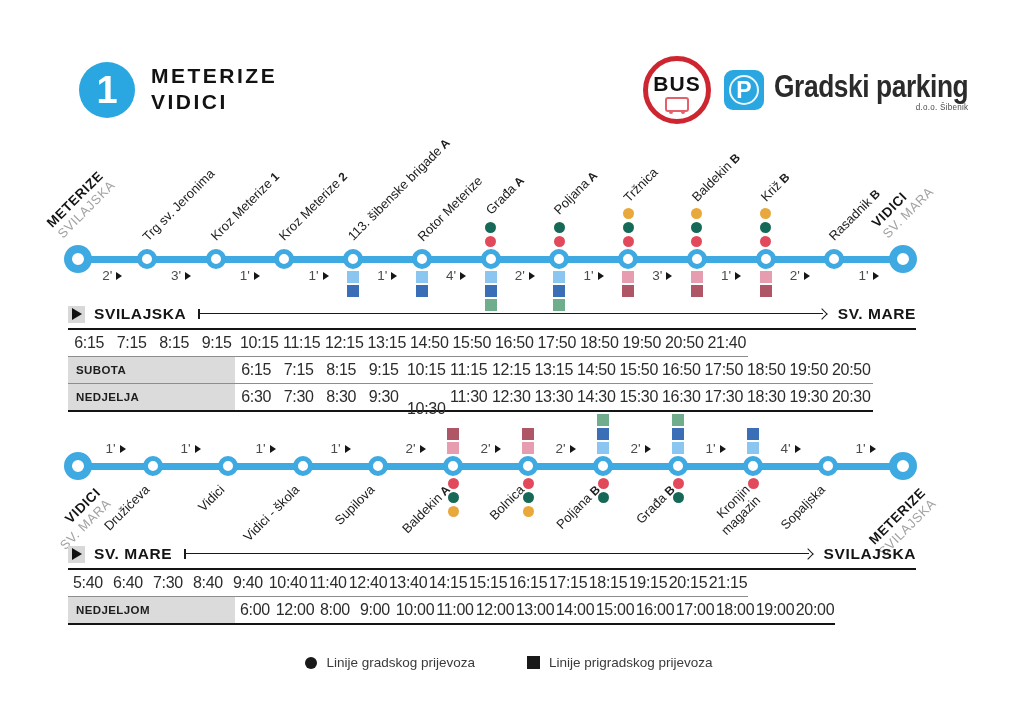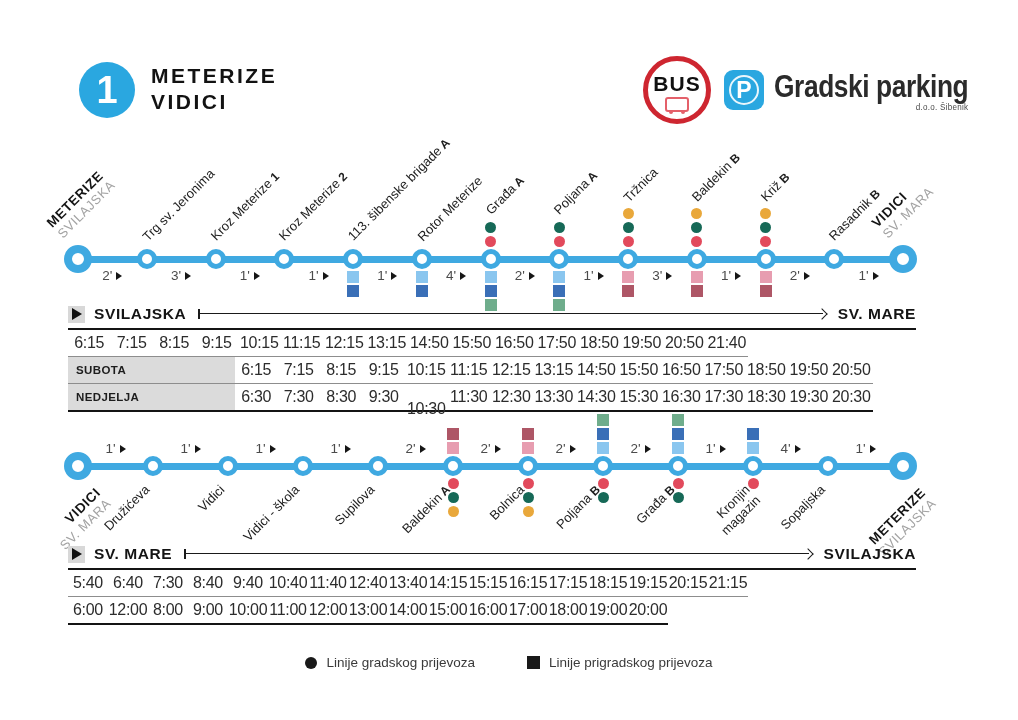--- a/index.html
+++ b/index.html
@@ -506,20 +506,21 @@
           <div class="tt-time" style="width: 40px;">14:15</div>
           <div class="tt-time" style="width: 40px;">15:15</div>
           <div class="tt-time" style="width: 40px;">16:15</div>
           <div class="tt-time" style="width: 40px;">17:15</div>
           <div class="tt-time" style="width: 40px;">18:15</div>
           <div class="tt-time" style="width: 40px;">19:15</div>
           <div class="tt-time" style="width: 40px;">20:15</div>
           <div class="tt-time" style="width: 40px;">21:15</div>
         </div>
         <div class="tt-row last">
+          <div class="tt-label">NEDJELJOM</div>
           <div class="tt-time" style="width: 40px;">6:00</div>
           <div class="tt-time" style="width: 40px;">12:00</div>
           <div class="tt-time" style="width: 40px;">8:00</div>
           <div class="tt-time" style="width: 40px;">9:00</div>
           <div class="tt-time" style="width: 40px;">10:00</div>
           <div class="tt-time" style="width: 40px;">11:00</div>
           <div class="tt-time" style="width: 40px;">12:00</div>
           <div class="tt-time" style="width: 40px;">13:00</div>
           <div class="tt-time" style="width: 40px;">14:00</div>
           <div class="tt-time" style="width: 40px;">15:00</div>

